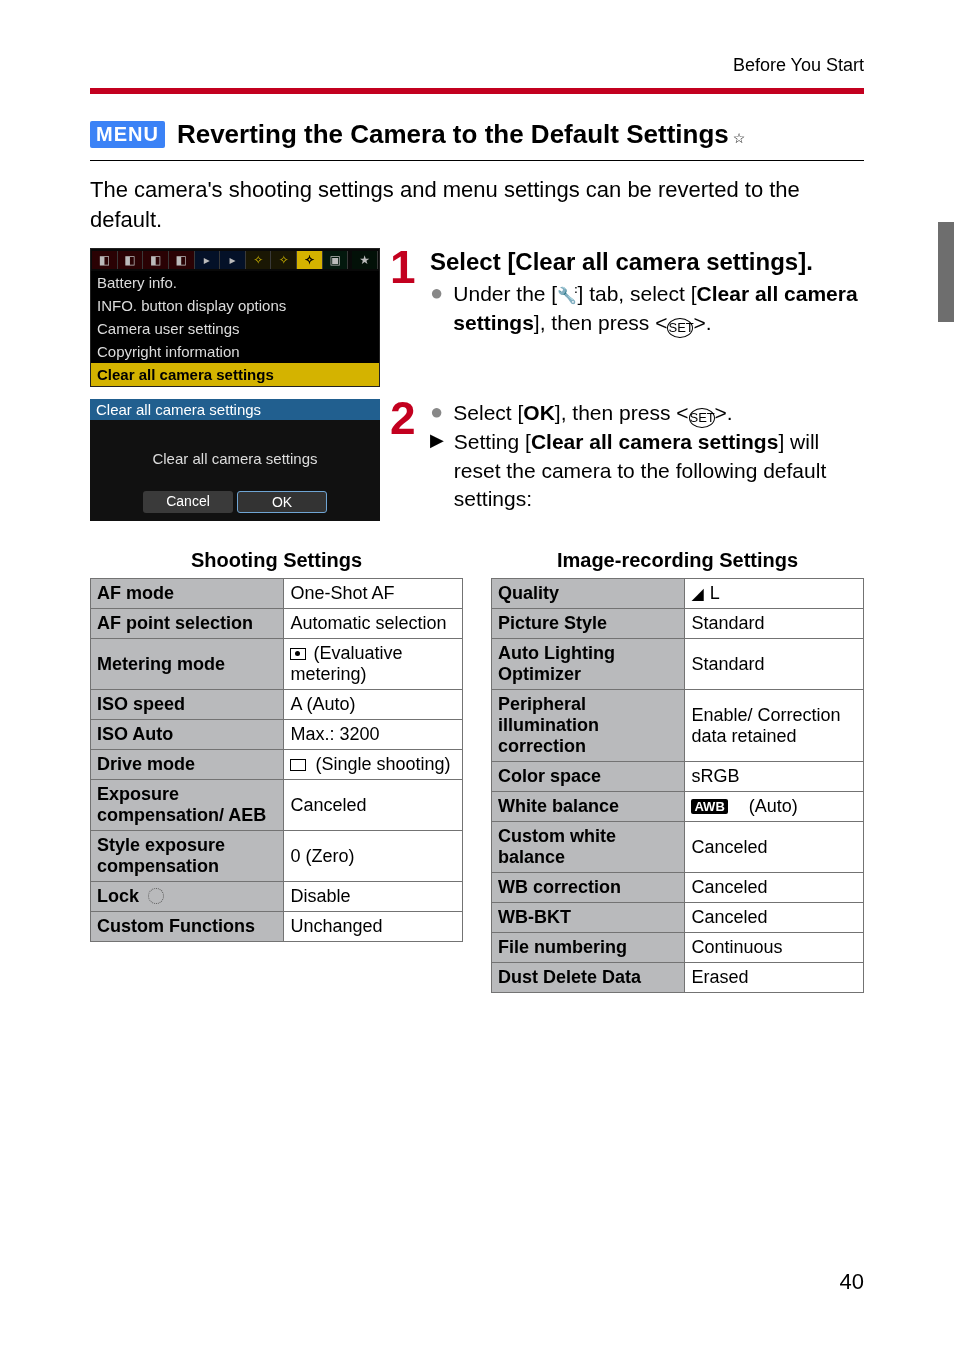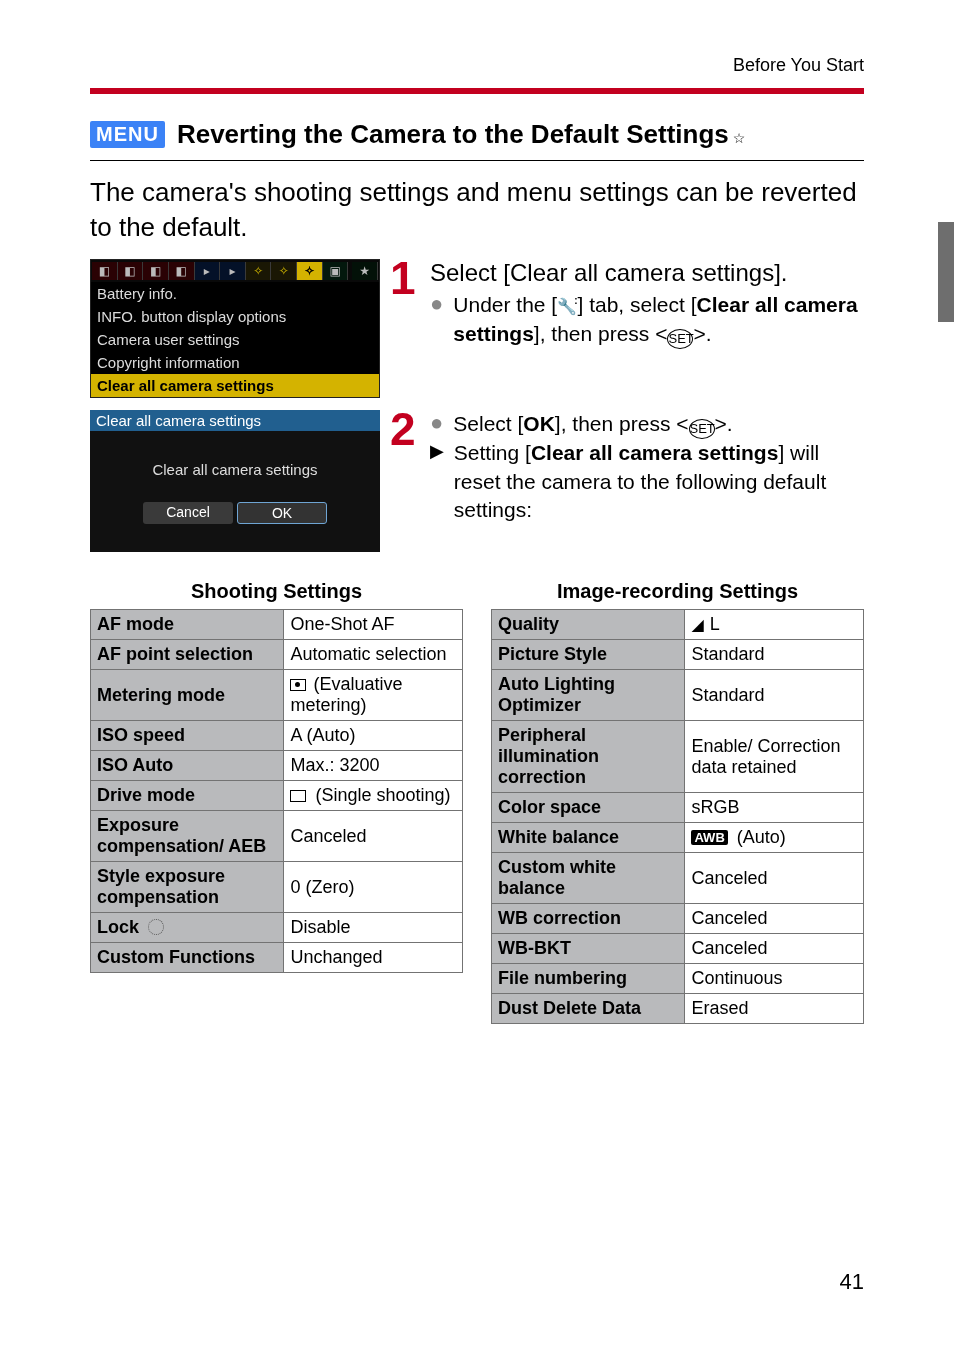--- a/index.html
+++ b/index.html
@@ -42,21 +42,21 @@
     .section-title-text {
       font-size: 26px;
       font-weight: bold;
     }
     .star {
       font-size: 14px;
       margin-left: 4px;
       font-weight: 100;
     }
     .intro {
-      font-size: 26px;
+      font-size: 22px;
       line-height: 1.35;
       margin-bottom: 14px;
     }
     .row {
       display: flex;
       gap: 10px;
       align-items: flex-start;
     }
     .side-tab {
       position: absolute;
@@ -114,41 +114,41 @@
     .panel2 .mid {
       padding: 30px 0 24px 0;
       text-align: center;
       color: #ddd;
       font-size: 15px;
     }
     .panel2 .btns {
       display: flex;
       justify-content: center;
       gap: 4px;
-      padding-bottom: 28px;
+      padding-bottom: 8px;
     }
     .pbtn {
       width: 90px;
       text-align: center;
       padding: 2px 0;
       font-size: 14px;
       border-radius: 3px;
     }
     .pbtn.cancel { background: #3a3a3a; color: #fff; }
     .pbtn.ok { background: #333; color: #fff; border: 1px solid #6fa5d4; }
     .step-num {
       color: #c3001f;
       font-weight: bold;
       font-size: 46px;
       line-height: 0.85;
       font-family: 'Arial Narrow', Arial, sans-serif;
       width: 30px;
     }
     .step-content { flex: 1; }
-    .step-title { font-size: 24px; font-weight: normal; margin-bottom: 4px; }
+    .step-title { font-size: 24px; font-weight: bold; margin-bottom: 4px; }
     .bullet-row { display: flex; align-items: flex-start; gap: 10px; font-size: 21px; line-height: 1.35; }
     .bullet-dot { color: #888; font-size: 22px; line-height: 1.2; }
     .bullet-tri { color: #000; font-size: 18px; }
     .set-icon {
       display: inline-block;
       font-size: 13px;
       line-height: 18px;
       border: 1.5px solid #000;
       border-radius: 50%;
       height: 20px;
@@ -183,21 +183,21 @@
     table.settings td.label {
       background: #b9babc;
       font-weight: bold;
       width: 52%;
     }
     .drive-box {display:inline-block;width:16px;height:12px;border:1.5px solid #000;vertical-align:-1px;margin-right:4px;}
     .lock-dial{display:inline-block;width:16px;height:16px;border:1.5px dotted #555;border-radius:50%;vertical-align:-2px;margin-left:4px;}
     .metering-icon{display:inline-block;width:16px;height:12px;border:1.5px solid #000;position:relative;vertical-align:-1px;margin-right:2px;}
     .metering-icon::after{content:"";position:absolute;width:5px;height:5px;background:#000;border-radius:50%;top:2px;left:4px;}
     .quality-icon::before{content:"◢";font-size:16px;margin-right:1px;}
-    .awb-badge{display:inline-block;background:#000;color:#fff;font-size:13px;font-weight:bold;padding:0 3px;border-radius:2px;margin-right:4px;vertical-align:1px;}
+    .awb-badge{display:inline-block;background:#000;color:#fff;font-size:13px;font-weight:bold;padding:0 3px;border-radius:2px;margin-right:16px;vertical-align:1px;}
     .page-num { position: absolute; bottom: 50px; right: 90px; font-size: 22px; }
     .step-block { margin-bottom: 12px; }
   </style>
 </head>
 <body>
 
 <div class="header-right">Before You Start</div>
 <div class="red-bar"></div>
 <div class="side-tab"></div>
 
@@ -367,13 +367,13 @@
           </tr>
       <tr>
             <td class="label">Dust Delete Data</td>
             <td>Erased</td>
           </tr>
     </tbody>
       </table>
   </div>
 </div>
 
-<div class="page-num">41</div>
+<div class="page-num">40</div>
 
 </body></html>

